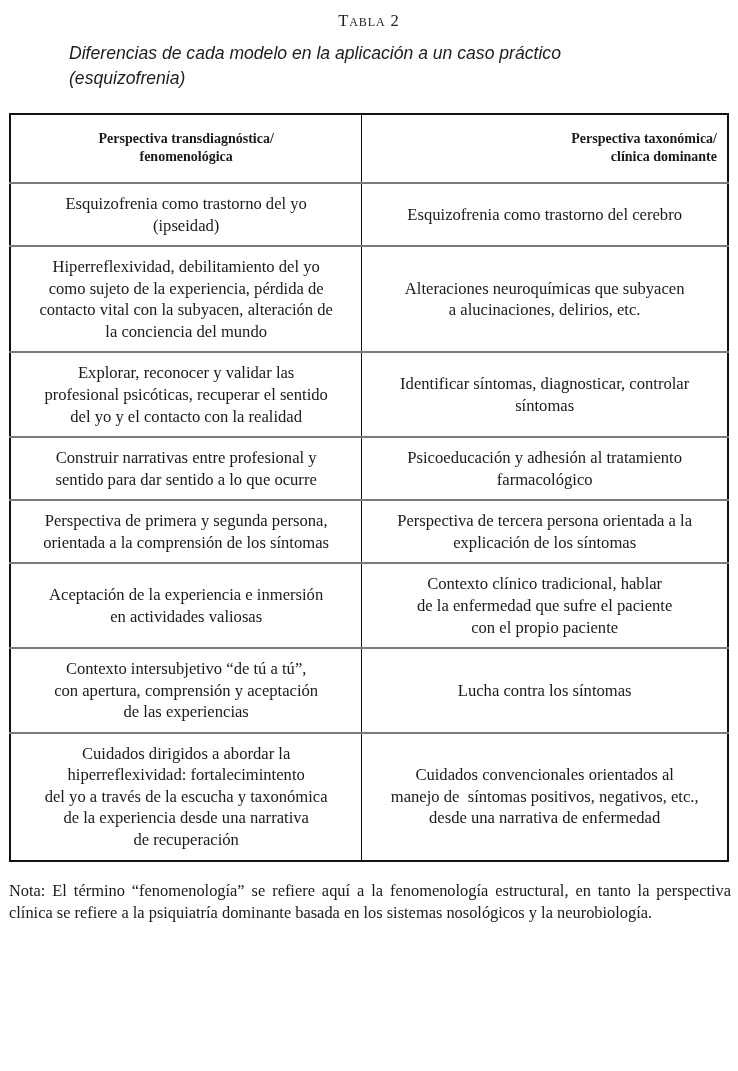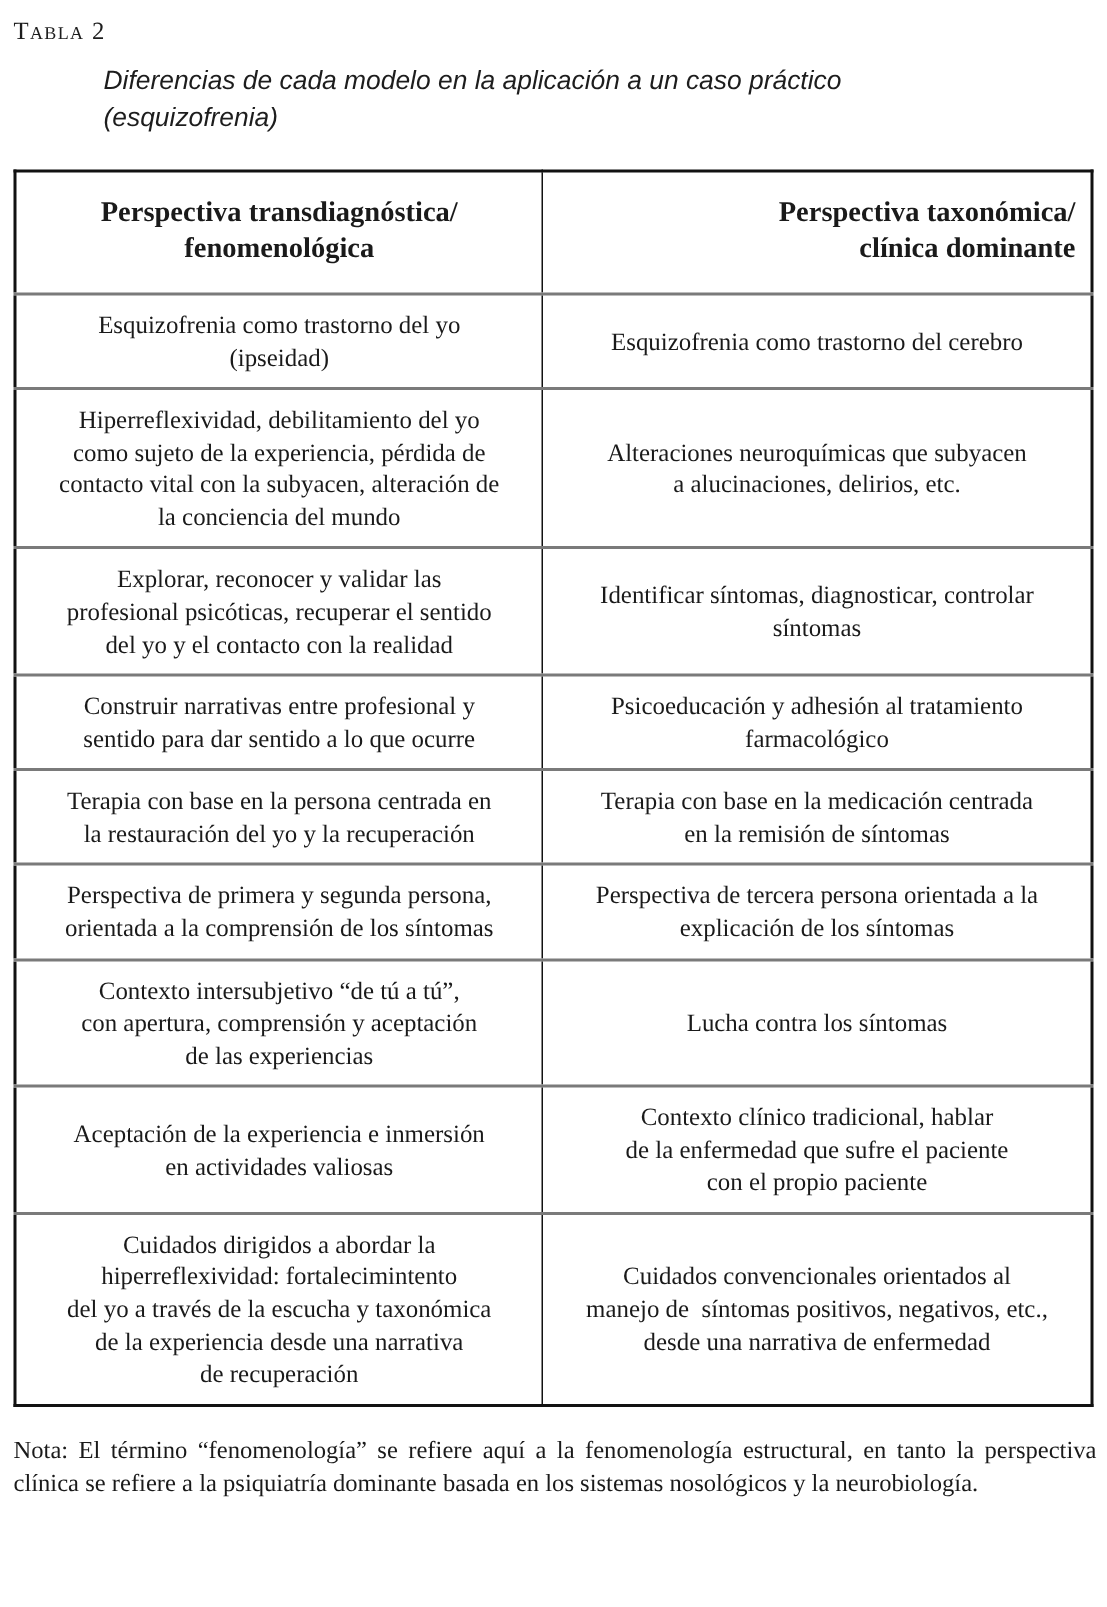--- a/index.html
+++ b/index.html
@@ -19,21 +19,21 @@
   .page {
     position: relative;
     width: 738px;
     height: 1071px;
     box-sizing: border-box;
     padding: 0 9px;
   }
 
   
   .table-number {
-    text-align: left;
+    text-align: center;
     font-family: "Liberation Serif", serif;
     font-size: 16.5px;
     font-variant: small-caps;
     letter-spacing: 0.9px;
     color: #1d1d1d;
     margin: 11px 0 0 0;
     line-height: 1.2;
   }
   .table-caption {
     text-align: left;
@@ -61,21 +61,21 @@
 
   table.data-table th,
   table.data-table td {
     text-align: center;
     vertical-align: middle;
     padding: 9px 10px;
     line-height: 1.30;
     color: #1a1a1a;
   }
   table.data-table th {
-    font-size: 19px;
+    font-size: 14px;
     font-weight: bold;
     padding: 15px 10px 16px 10px;
     border-bottom: 2px solid #7a7a7a;
     border-right: 1.6px solid #111111;
   }
   table.data-table th:last-child { border-right: none; text-align: right; }
 
   table.data-table tbody td {
     font-size: 16.6px;
     border-top: 2px solid #7a7a7a;
@@ -169,62 +169,52 @@
           <td>
             <span class="cell-line">Construir narrativas entre profesional y</span>
             <span class="cell-line">sentido para dar sentido a lo que ocurre</span>
           </td>
           <td>
             <span class="cell-line">Psicoeducación y adhesión al tratamiento</span>
             <span class="cell-line">farmacológico</span>
           </td>
         </tr>
 
-        <tr>
-          <td>
-            <span class="cell-line">Terapia con base en la persona centrada en</span>
-            <span class="cell-line">la restauración del yo y la recuperación</span>
-          </td>
-          <td>
-            <span class="cell-line">Terapia con base en la medicación centrada</span>
-            <span class="cell-line">en la remisión de síntomas</span>
-          </td>
-        </tr>
 
         <tr>
           <td>
             <span class="cell-line">Perspectiva de primera y segunda persona,</span>
             <span class="cell-line">orientada a la comprensión de los síntomas</span>
           </td>
           <td>
             <span class="cell-line">Perspectiva de tercera persona orientada a la</span>
             <span class="cell-line">explicación de los síntomas</span>
+          </td>
+        </tr>
+
+        <tr>
+          <td>
+            <span class="cell-line">Aceptación de la experiencia e inmersión</span>
+            <span class="cell-line">en actividades valiosas</span>
+          </td>
+          <td>
+            <span class="cell-line">Contexto clínico tradicional, hablar</span>
+            <span class="cell-line">de la enfermedad que sufre el paciente</span>
+            <span class="cell-line">con el propio paciente</span>
           </td>
         </tr>
 
         <tr>
           <td>
             <span class="cell-line">Contexto intersubjetivo “de tú a tú”,</span>
             <span class="cell-line">con apertura, comprensión y aceptación</span>
             <span class="cell-line">de las experiencias</span>
           </td>
           <td>
             <span class="cell-line">Lucha contra los síntomas</span>
-          </td>
-        </tr>
-
-        <tr>
-          <td>
-            <span class="cell-line">Aceptación de la experiencia e inmersión</span>
-            <span class="cell-line">en actividades valiosas</span>
-          </td>
-          <td>
-            <span class="cell-line">Contexto clínico tradicional, hablar</span>
-            <span class="cell-line">de la enfermedad que sufre el paciente</span>
-            <span class="cell-line">con el propio paciente</span>
           </td>
         </tr>
 
         <tr>
           <td>
             <span class="cell-line">Cuidados dirigidos a abordar la</span>
             <span class="cell-line">hiperreflexividad: fortalecimintento</span>
             <span class="cell-line">del yo a través de la escucha y taxonómica</span>
             <span class="cell-line">de la experiencia desde una narrativa</span>
             <span class="cell-line">de recuperación</span>

